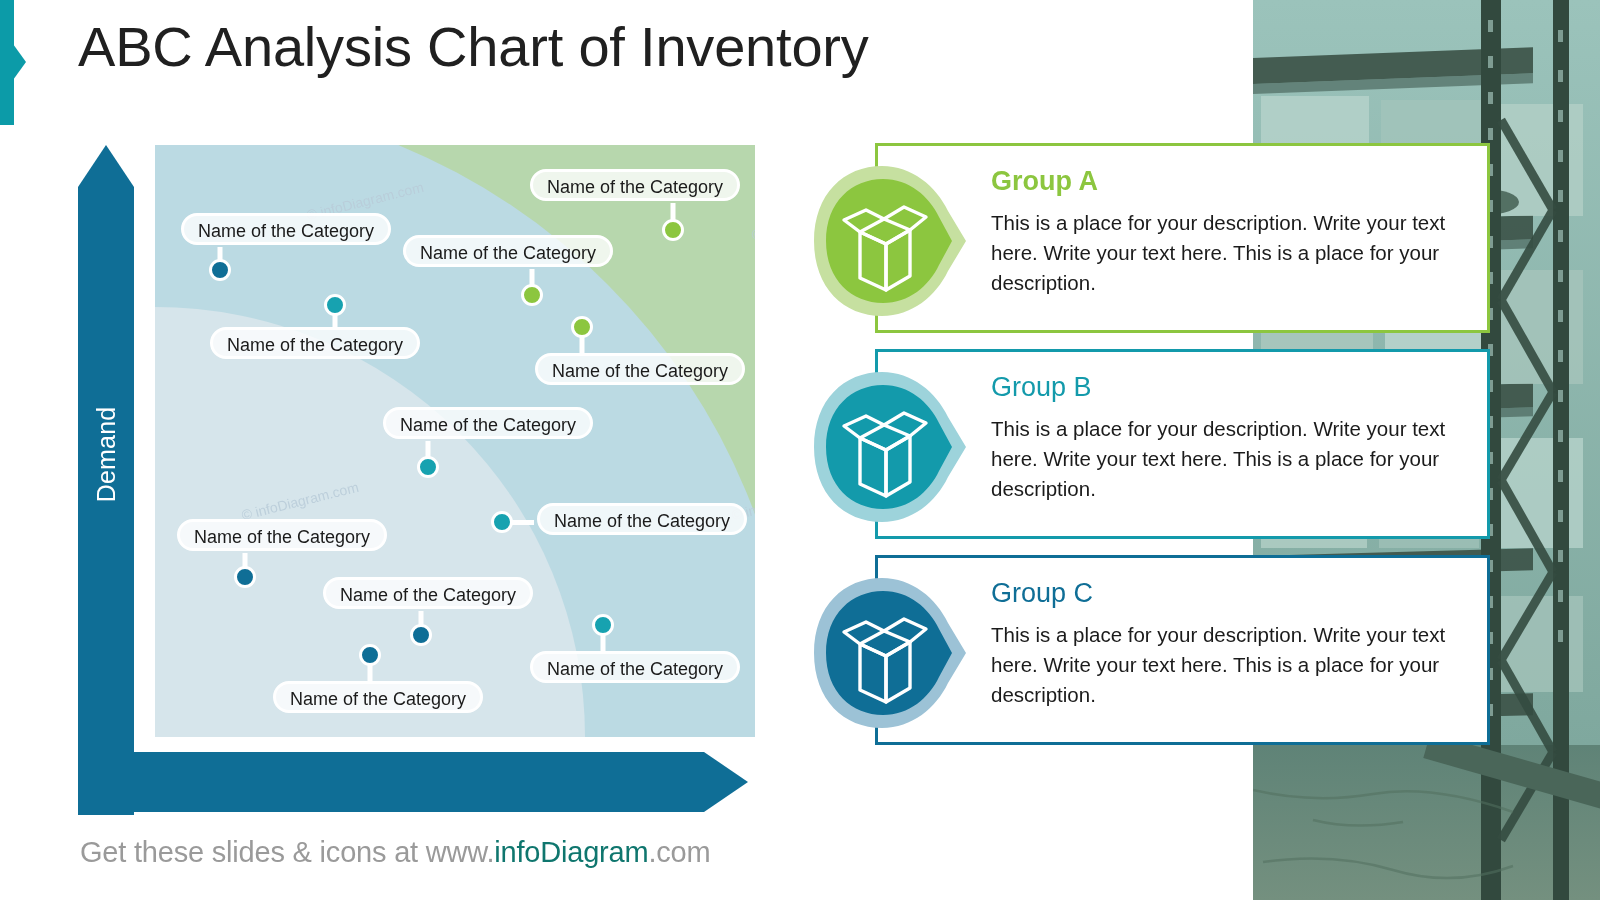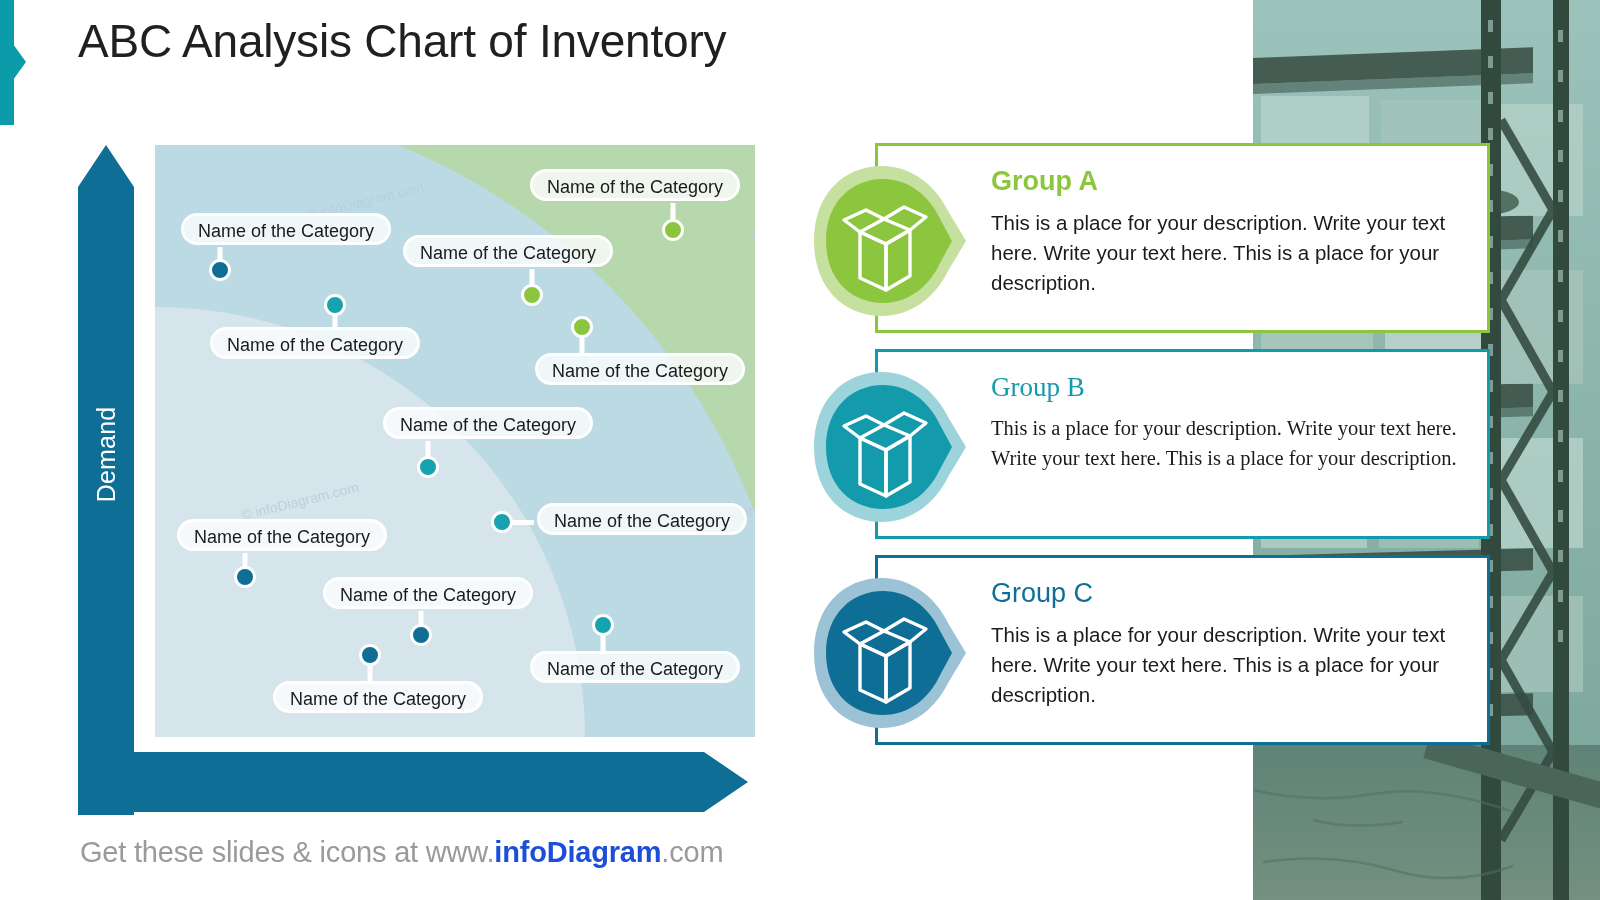--- a/index.html
+++ b/index.html
@@ -26,21 +26,21 @@
     position: absolute; left: 13px; top: 44px;
     width: 0; height: 0;
     border-top: 18px solid transparent;
     border-bottom: 18px solid transparent;
     border-left: 13px solid #0C9BA8;
   }
 
   
   #title-block { position: absolute; left: 78px; top: 16px; width: 1150px; }
   #page-title {
-    font-size: 46px; font-weight: 400; color: #202020;
+    font-size: 56px; font-weight: 400; color: #202020;
     letter-spacing: -0.2px; line-height: 1.12;
   }
   #page-subtitle {
     font-size: 25px; font-weight: 400; color: #303030;
     margin-top: 6px; letter-spacing: -0.1px;
   }
 
   
   #photo {
     position: absolute; left: 1253px; top: 0;
@@ -128,21 +128,21 @@
   .badge {
     position: absolute; left: -78px; top: 10px;
     width: 170px; height: 170px;
   }
   .badge svg { display: block; }
 
   #footer {
     position: absolute; left: 80px; top: 836px;
     font-size: 29px; color: #9a9a9a; letter-spacing: -0.2px;
   }
-  #footer b { color: #1d4ed8; font-weight: 700; }
+  #footer b { color: #0f766e; font-weight: 400; }
 </style>
 </head>
 <body>
 
 <div id="slide">
 
   <div id="accent-bar"></div>
   <div id="accent-arrow"></div>
 
   <div id="title-block">
@@ -362,21 +362,21 @@
               <path d="M86 88 L86 134 L110 120 L110 74 Z"></path>
               <path d="M60 76 L86 88 L110 74 L84 63 Z"></path>
               <path d="M60 76 L44 64 L66 54 L84 63"></path>
               <path d="M110 74 L126 61 L104 51 L84 63"></path>
             </g>
           </svg>
         </div>
         <div class="card-title" style="color: rgb(140, 198, 63); font-weight: bold;">Group A</div>
         <div class="card-desc">This is a place for your description. Write your text here. Write your text here. This is a place for your description.</div>
       </div>
-      <div class="group-card" style="top: 349px; border-color: rgb(19, 154, 171); font-family: Liberation Serif, serif;">
+      <div class="group-card" style="top: 349px; border-color: rgb(19, 154, 171);">
         <div class="badge">
           <svg width="170" height="170" viewBox="0 0 170 170" aria-hidden="true">
             <path d="M14 85 C14 38 44 10 82 10 C112 10 136 30 148 55 L166 85 L148 115 C136 140 112 160 82 160 C44 160 14 132 14 85 Z" fill="#9DD3DB"></path>
             <path d="M26 85 C26 46 52 23 83 23 C109 23 129 40 139 61 L152 85 L139 109 C129 130 109 147 83 147 C52 147 26 124 26 85 Z" fill="#139AAB"></path>
             <g fill="none" stroke="#ffffff" stroke-width="3.4" stroke-linejoin="round" stroke-linecap="round">
               <path d="M60 76 L60 122 L86 134 L86 88 Z"></path>
               <path d="M86 88 L86 134 L110 120 L110 74 Z"></path>
               <path d="M60 76 L86 88 L110 74 L84 63 Z"></path>
               <path d="M60 76 L44 64 L66 54 L84 63"></path>
               <path d="M110 74 L126 61 L104 51 L84 63"></path>

